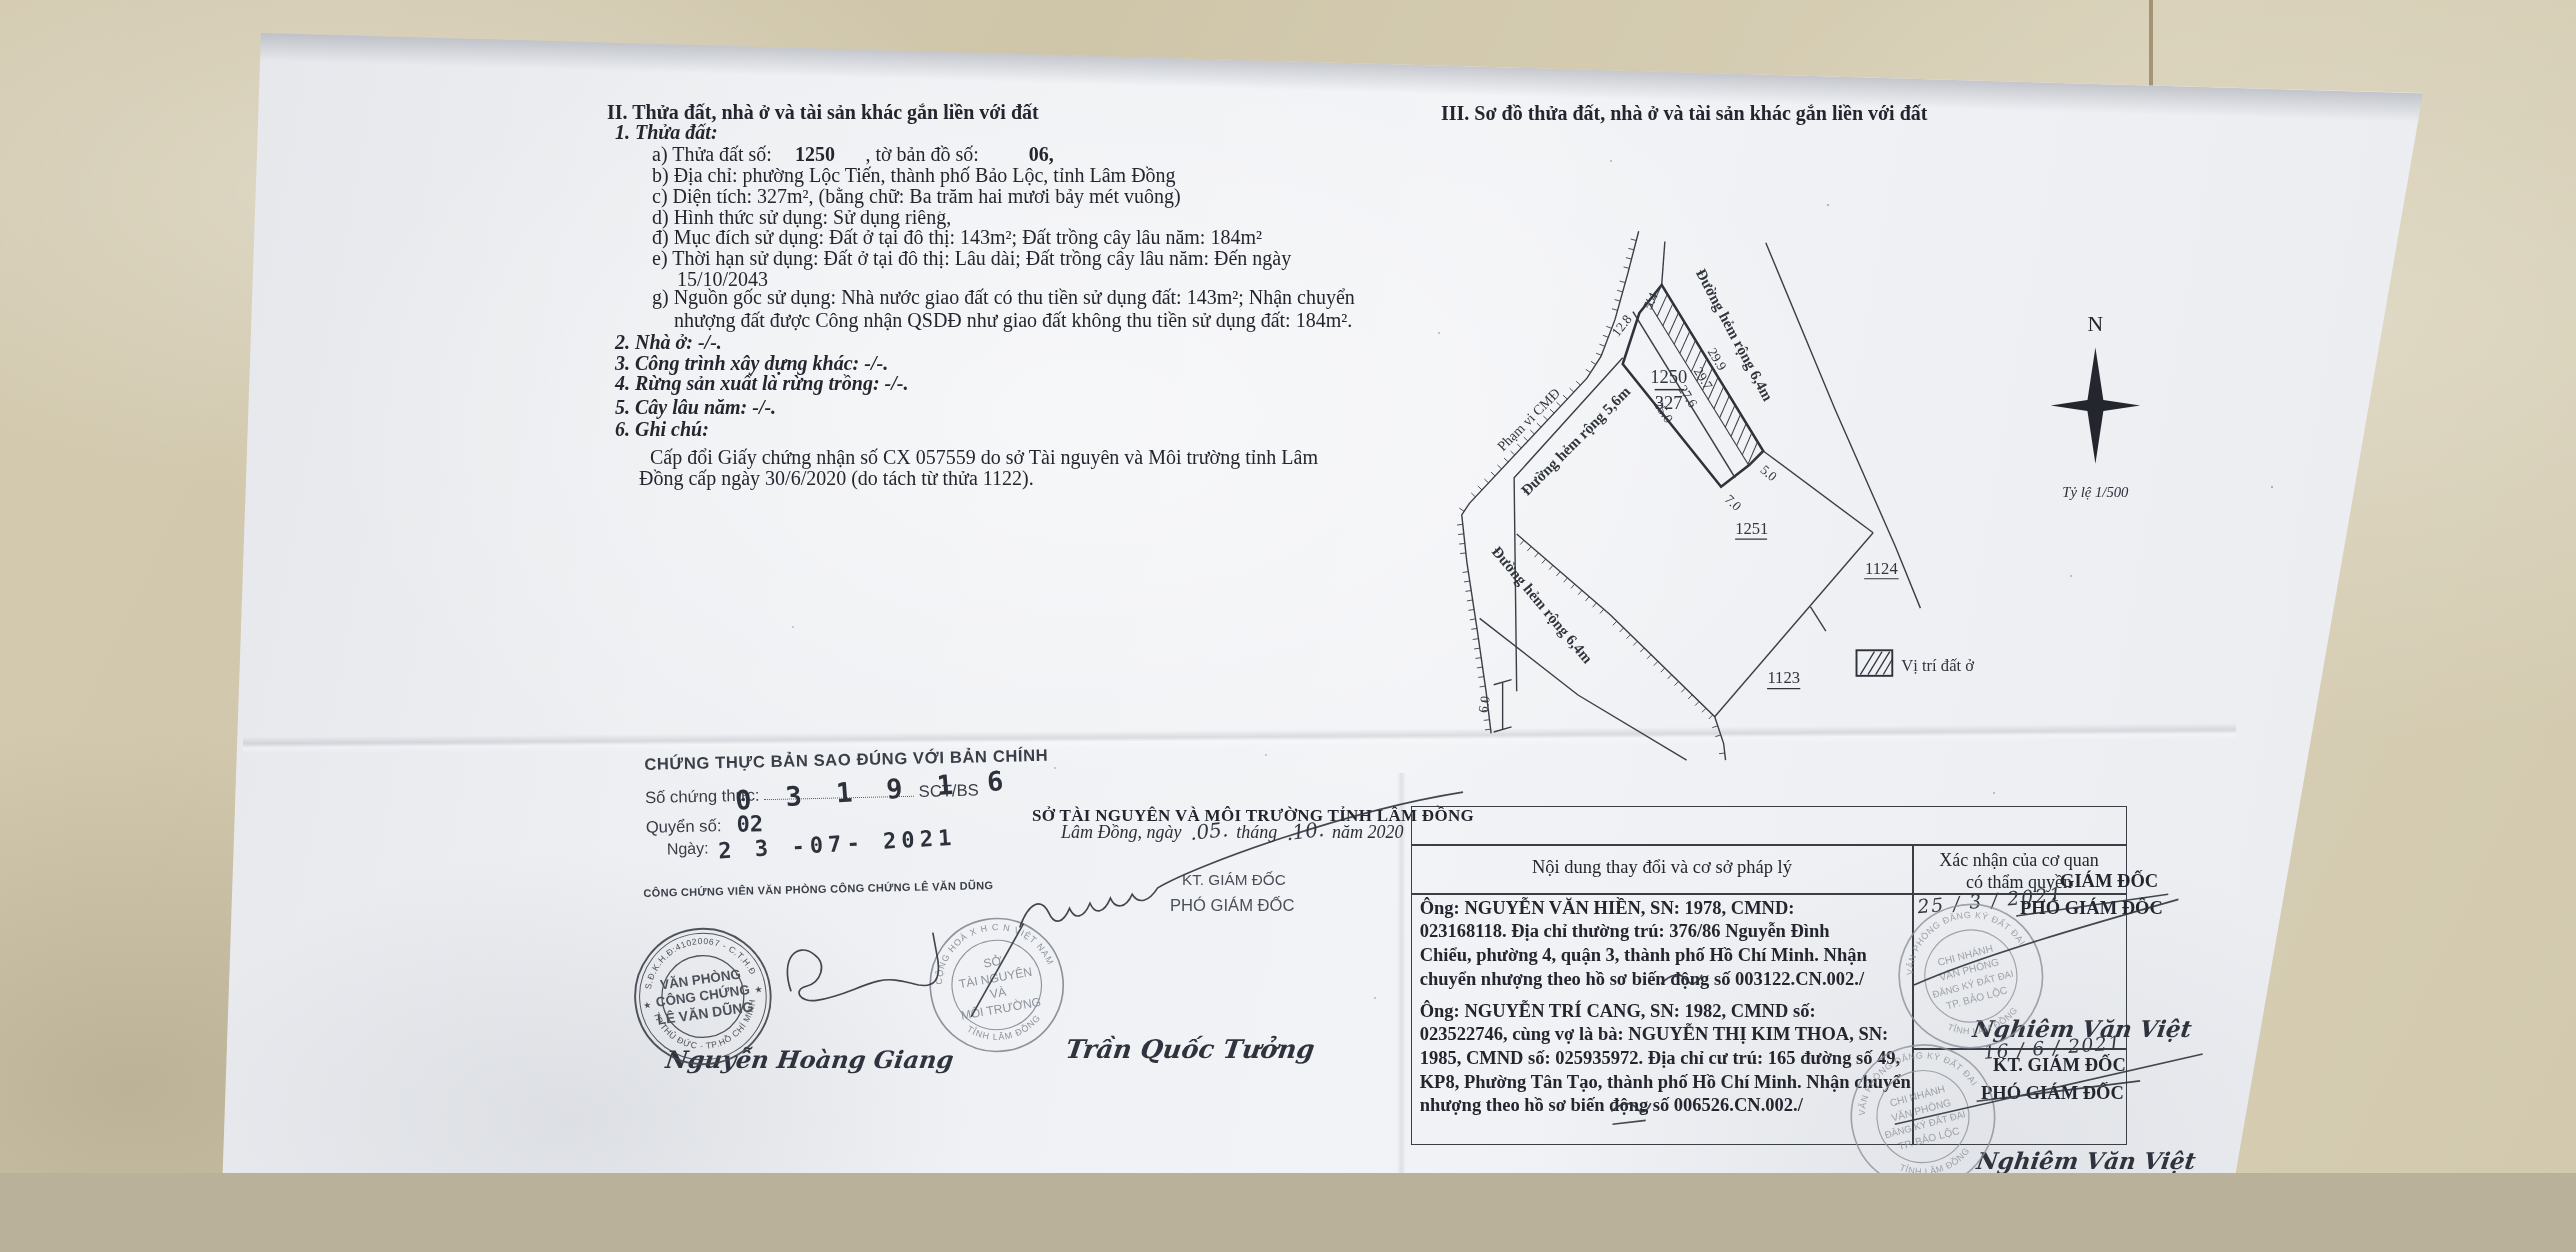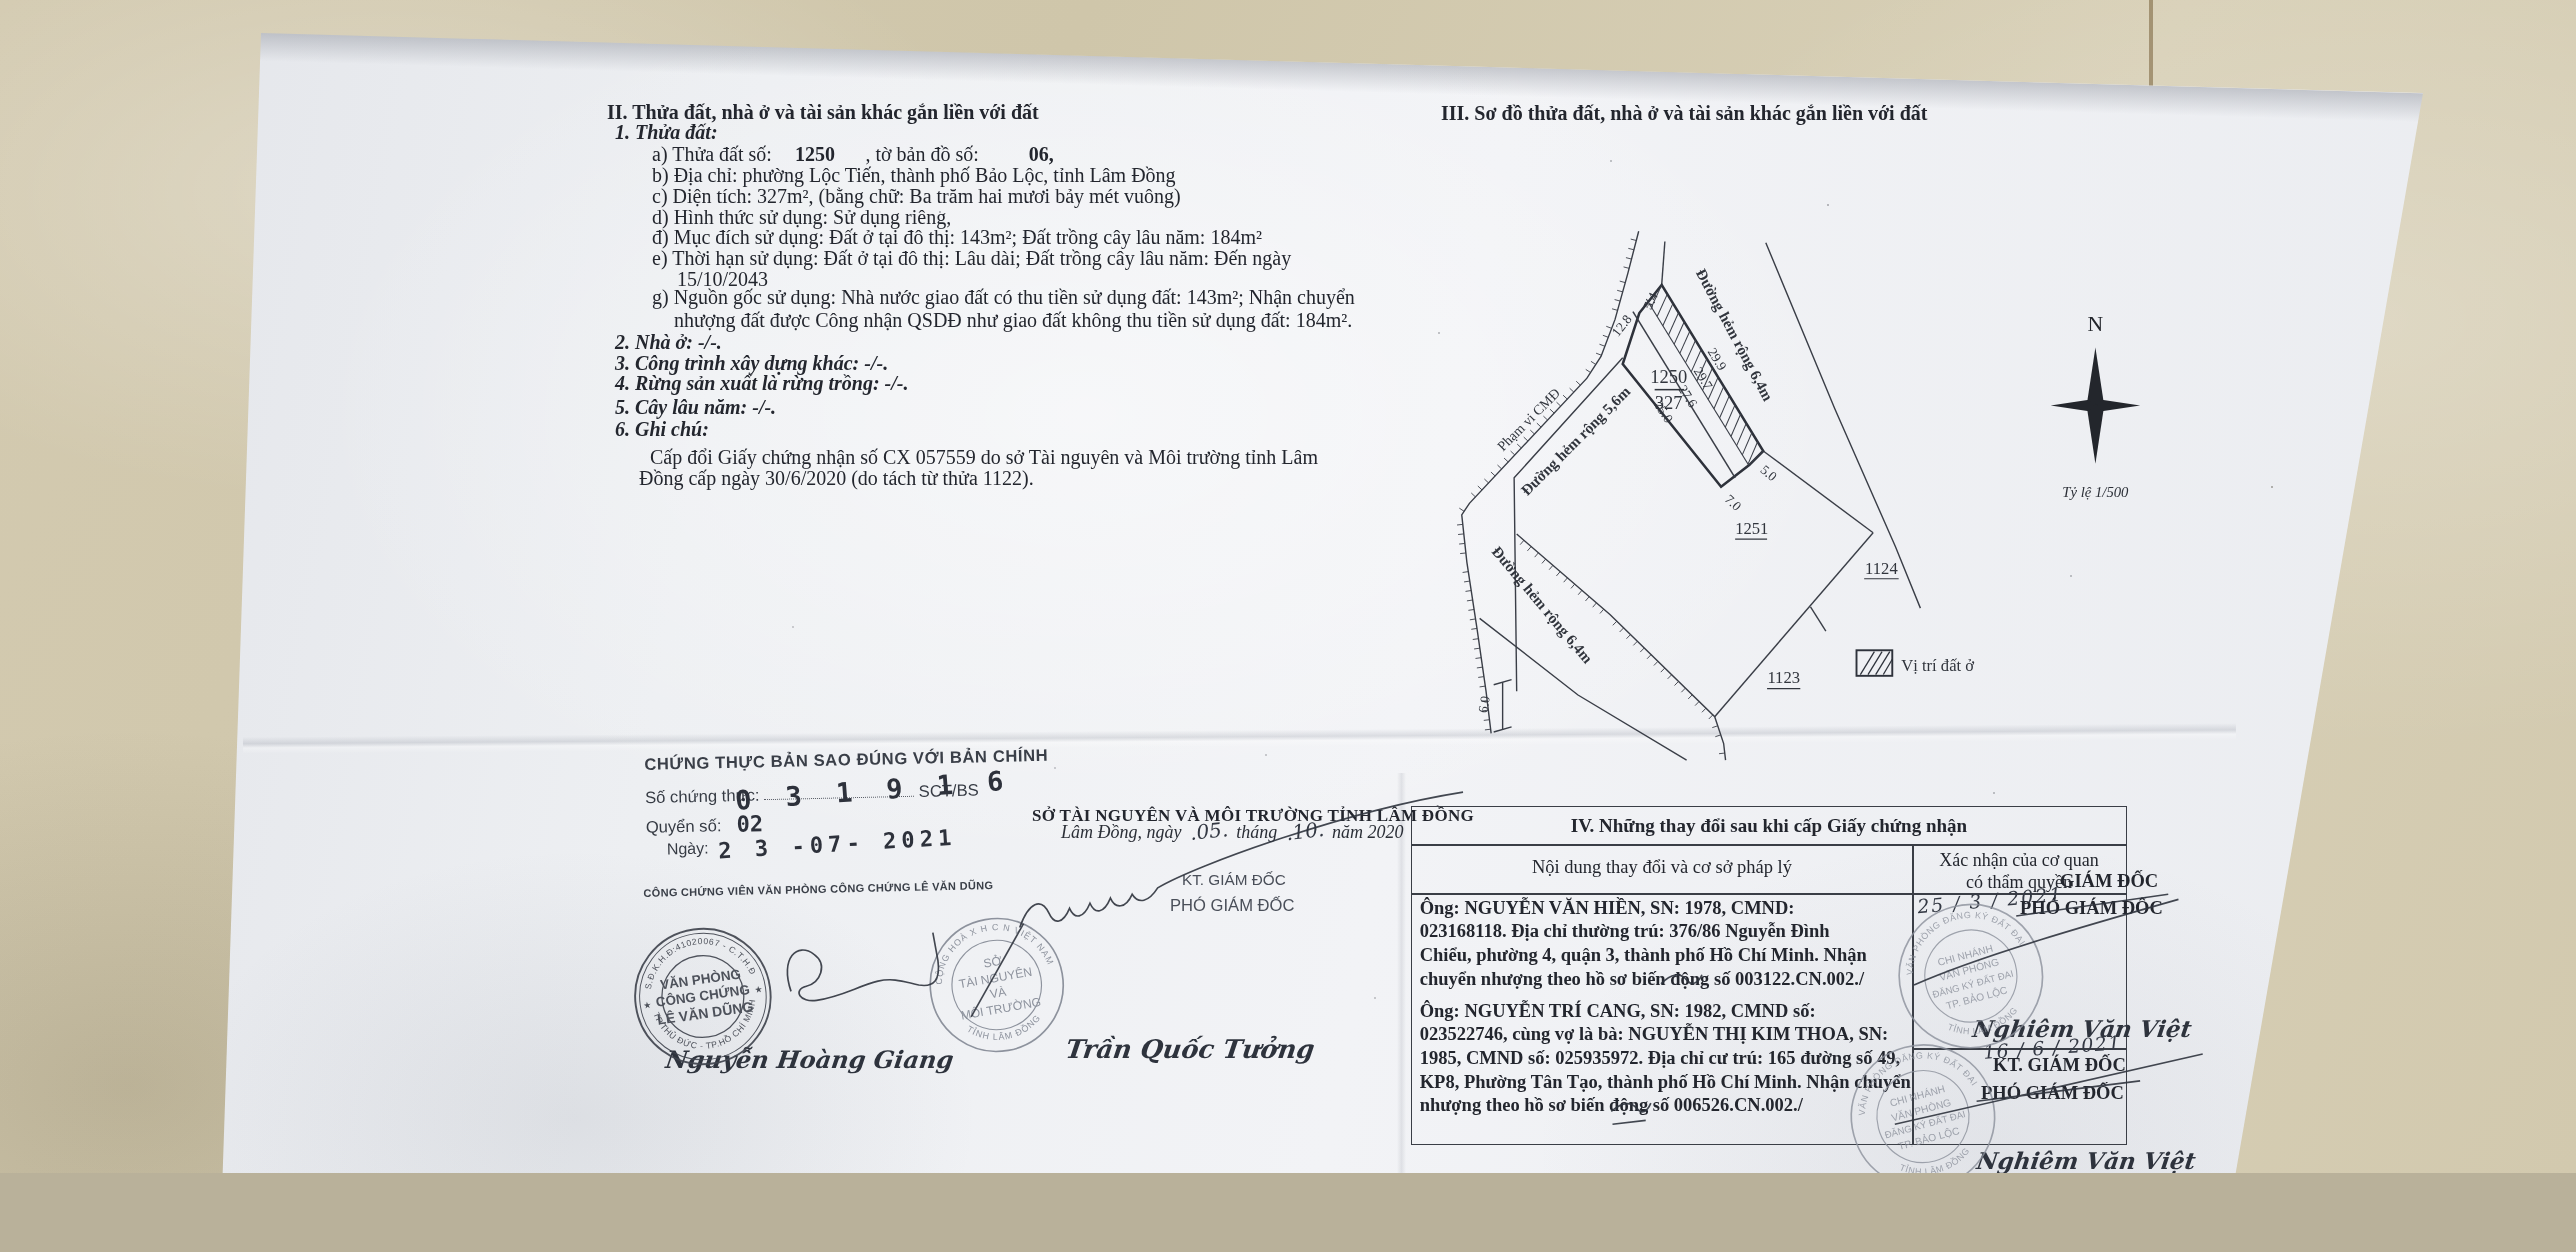--- a/index.html
+++ b/index.html
@@ -123,21 +123,20 @@
     <div class="abs sans" style="left:1182px;top:871px;font-size:15.3px;color:#4a4f59;">KT. GIÁM ĐỐC</div>
     <div class="abs sans" style="left:1170px;top:896px;font-size:16.6px;color:#4a4f59;">PHÓ GIÁM ĐỐC</div>
     <div class="abs script" style="left:1066px;top:1034px;font-size:25.6px;">Trần Quốc Tưởng</div>
 
     <div id="tbl">
       <div class="tline" style="left:0;top:37px;width:714px;height:1.6px;"></div>
       <div class="tline" style="left:0;top:86px;width:714px;height:1.6px;"></div>
       <div class="tline" style="left:500px;top:37px;width:1.6px;height:300px;"></div>
       <div class="tline" style="left:500px;top:241px;width:214px;height:1.6px;"></div>
 
-      <div class="abs cellline" style="left:0;top:7.7px;width:714px;text-align:center;font-weight:bold;font-size:19px;">IV. Những thay đổi sau khi cấp Giấy chứng nhận</div>
       <div class="abs cellline" style="left:0;top:50px;width:500px;text-align:center;font-weight:normal;">Nội dung thay đổi và cơ sở pháp lý</div>
       <div class="abs cellline" style="left:500px;top:43px;width:214px;text-align:center;font-weight:normal;font-size:18px;">Xác nhận của cơ quan</div>
       <div class="abs cellline" style="left:500px;top:65px;width:214px;text-align:center;font-weight:normal;font-size:18px;">có thẩm quyền</div>
 
       <div class="abs cellline" style="left:7.7px;top:91px;">Ông: NGUYỄN VĂN HIỀN, SN: 1978, CMND:</div>
       <div class="abs cellline" style="left:7.7px;top:114px;">023168118. Địa chỉ thường trú: 376/86 Nguyễn Đình</div>
       <div class="abs cellline" style="left:7.7px;top:138px;">Chiểu, phường 4, quận 3, thành phố Hồ Chí Minh. Nhận</div>
       <div class="abs cellline" style="left:7.7px;top:162px;">chuyển nhượng theo hồ sơ biến động số 003122.CN.002./</div>
 
       <div class="abs cellline" style="left:7.7px;top:194px;">Ông: NGUYỄN TRÍ CANG, SN: 1982, CMND số:</div>

